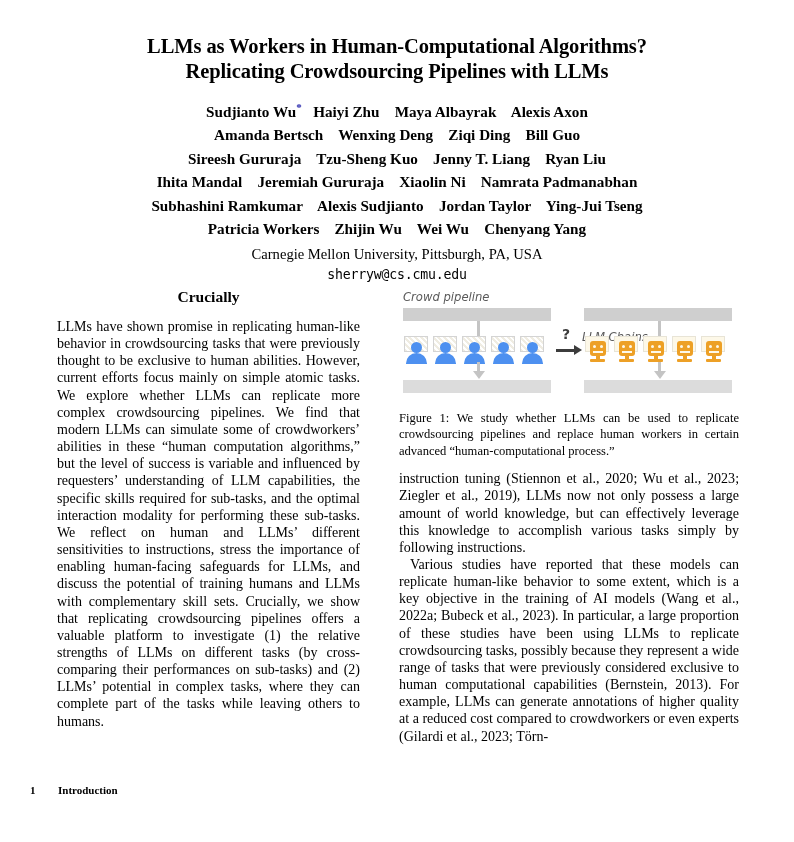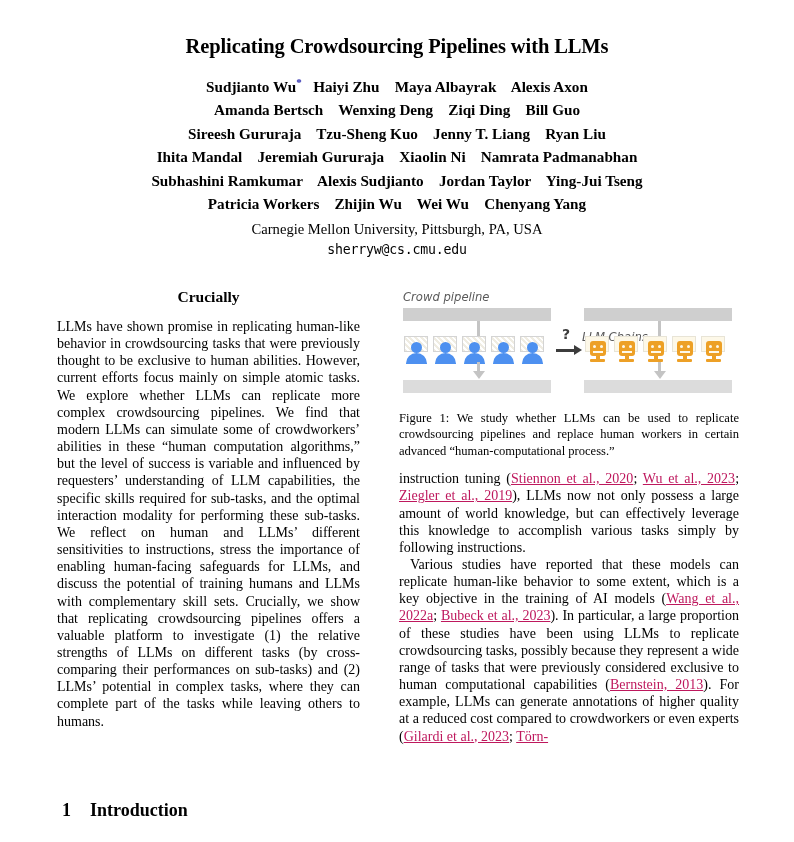--- a/index.html
+++ b/index.html
@@ -93,31 +93,30 @@
   }
   p.body + p.body { text-indent: 11px; }
 
   .caption {
     margin: 0;
     font-size: 12.55px;
     line-height: 16.4px;
     text-align: justify;
   }
 
-  .cite { color: #be185d; text-decoration: underline; }
+  .cite { color: #000000; }
 
   
   .intro-head {
     position: absolute;
     left: 30px;
-    top: 800px;
-    font-size: 18px;
+    top: 784px;
+    font-size: 11px;
     font-weight: bold;
     white-space: pre;
-    margin-left: 32px;
   }
   .intro-num { display: inline-block; width: 28px; }
 
   
   .figure {
     position: absolute;
     left: 399px;
     top: 290px;
     width: 340px;
     height: 108px;
@@ -254,20 +253,21 @@
     border-left: 8px solid #3c3c3c;
   }
 </style>
 </head>
 <body>
 
 <div class="page">
 
   <div class="title-block">
     <div class="paper-title">
+      <span class="title-line">LLMs as Workers in Human-Computational Algorithms?</span>
       <span class="title-line">Replicating Crowdsourcing Pipelines with LLMs</span>
     </div>
 
     <div class="authors">
       <span class="author-line"><span>Sudjianto Wu</span><span class="footnote-star">*</span><span>   Haiyi Zhu    Maya Albayrak    Alexis Axon</span></span>
       <span class="author-line">Amanda Bertsch    Wenxing Deng    Ziqi Ding    Bill Guo</span>
       <span class="author-line">Sireesh Gururaja    Tzu-Sheng Kuo    Jenny T. Liang    Ryan Liu</span>
       <span class="author-line">Ihita Mandal    Jeremiah Gururaja    Xiaolin Ni    Namrata Padmanabhan</span>
       <span class="author-line">Subhashini Ramkumar    Alexis Sudjianto    Jordan Taylor    Ying-Jui Tseng</span>
       <span class="author-line">Patricia Workers    Zhijin Wu    Wei Wu    Chenyang Yang</span>

